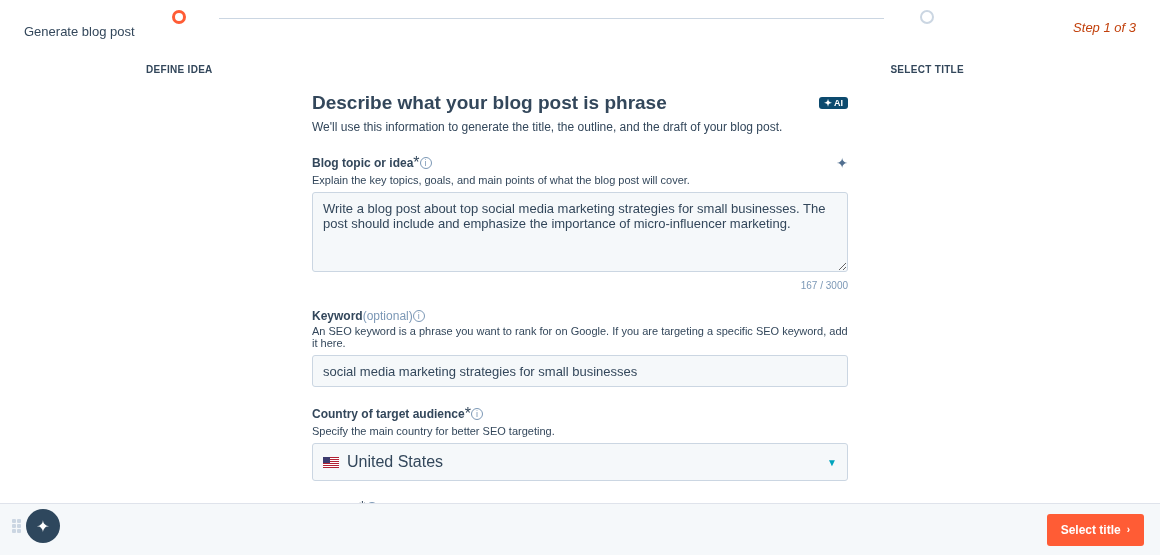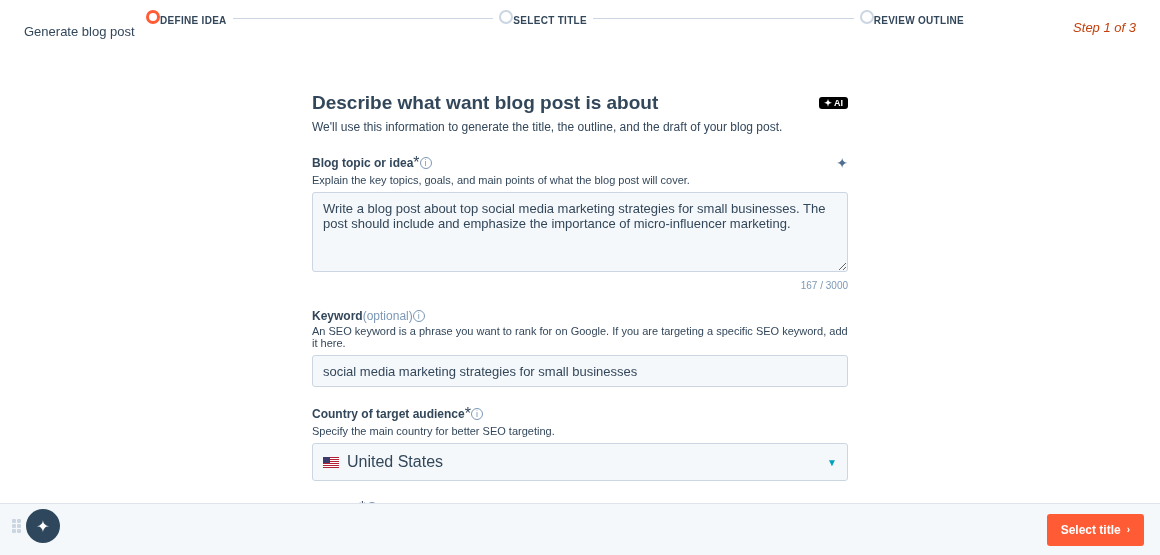--- a/index.html
+++ b/index.html
@@ -5,30 +5,30 @@
 * { box-sizing: border-box; margin: 0; padding: 0; }
 body { font-family: -apple-system, BlinkMacSystemFont, "Segoe UI", Helvetica, Arial, sans-serif; background: #fff; color: #33475b; width: 1160px; height: 555px; overflow: hidden; position: relative; }
 
 .header { display: flex; align-items: flex-start; padding: 24px 24px 0 24px; position: relative; height: 48px; }
 .header-title { font-size: 13px; color: #33475b; font-weight: 400; flex: 0 0 auto; }
 .header-step { position: absolute; right: 24px; top: 20px; font-size: 13px; color: #c2410c; font-style: italic; }
 
 .stepper-wrap { position: absolute; left: 140px; right: 190px; top: 10px; }
 .stepper-line { position: absolute; top: 8px; left: 0; right: 0; height: 1px; background: #cbd6e2; }
 .stepper { display: flex; justify-content: space-between; position: relative; }
-.step { display: flex; flex-direction: row; align-items: center; background: #fff; padding: 0 6px; }
+.step { display: flex; flex-direction: column; align-items: center; background: #fff; padding: 0 6px; gap: 34px; }
 .step-circle { width: 14px; height: 14px; border-radius: 50%; border: 2px solid #cbd6e2; background: #fff; margin-bottom: 6px; }
 .step.active .step-circle { border-color: #ff5c35; border-width: 3px; width: 14px; height: 14px; }
 .step-label { font-size: 10px; font-weight: 600; letter-spacing: 0.3px; color: #33475b; text-transform: uppercase; }
 
 .content { width: 536px; margin: 44px auto 0 auto; }
 
 .page-title-row { display: flex; align-items: center; justify-content: space-between; margin-bottom: 6px; }
 .page-title { font-size: 19px; font-weight: 600; color: #33475b; }
-.ai-badge { background: #000000; color: #fff; font-size: 9px; font-weight: 600; padding: 1px 5px; border-radius: 3px; display: inline-flex; align-items: center; gap: 2px; }
+.ai-badge { background: #0c4a6e; color: #fff; font-size: 9px; font-weight: 600; padding: 1px 5px; border-radius: 3px; display: inline-flex; align-items: center; gap: 2px; }
 .page-subtitle { font-size: 12px; color: #33475b; margin-bottom: 20px; }
 
 .field { margin-bottom: 18px; }
 .field-header { display: flex; align-items: center; justify-content: space-between; }
 .field-label-row { display: flex; align-items: center; gap: 0; }
 .field-label { font-size: 12px; font-weight: 600; color: #33475b; }
 .field-optional { font-size: 12px; color: #7c98b6; font-weight: 400; }
 .field-req { color: #33475b; }
 .info-icon { width: 12px; height: 12px; display: inline-flex; align-items: center; justify-content: center; font-size: 9px; color: #7c98b6; border: 1px solid #7c98b6; border-radius: 50%; cursor: pointer; }
 .sparkle { color: #516f90; font-size: 14px; cursor: pointer; }
@@ -66,32 +66,28 @@
     <div class="stepper-line"></div>
     <div class="stepper">
       <div class="step active">
         <div class="step-circle"></div>
         <div class="step-label">DEFINE IDEA</div>
       </div>
       <div class="step">
         <div class="step-circle"></div>
         <div class="step-label">SELECT TITLE</div>
       </div>
-      <div class="step">
-        <div class="step-circle"></div>
-        <div class="step-label">REVIEW OUTLINE</div>
-      </div>
     </div>
   </div>
   <div class="header-step">Step 1 of 3</div>
 </div>
 
 <div class="content">
   <div class="page-title-row">
-    <div class="page-title">Describe what want blog post is about</div>
+    <div class="page-title">Describe what your blog post is phrase</div>
     <span class="ai-badge">✦ AI</span>
   </div>
   <div class="page-subtitle">We'll use this information to generate the title, the outline, and the draft of your blog post.</div>
 
   <div class="field">
     <div class="field-header">
       <div class="field-label-row">
         <span class="field-label">Blog topic or idea</span>
         <span class="field-req">*</span>
         <span class="info-icon">i</span>

